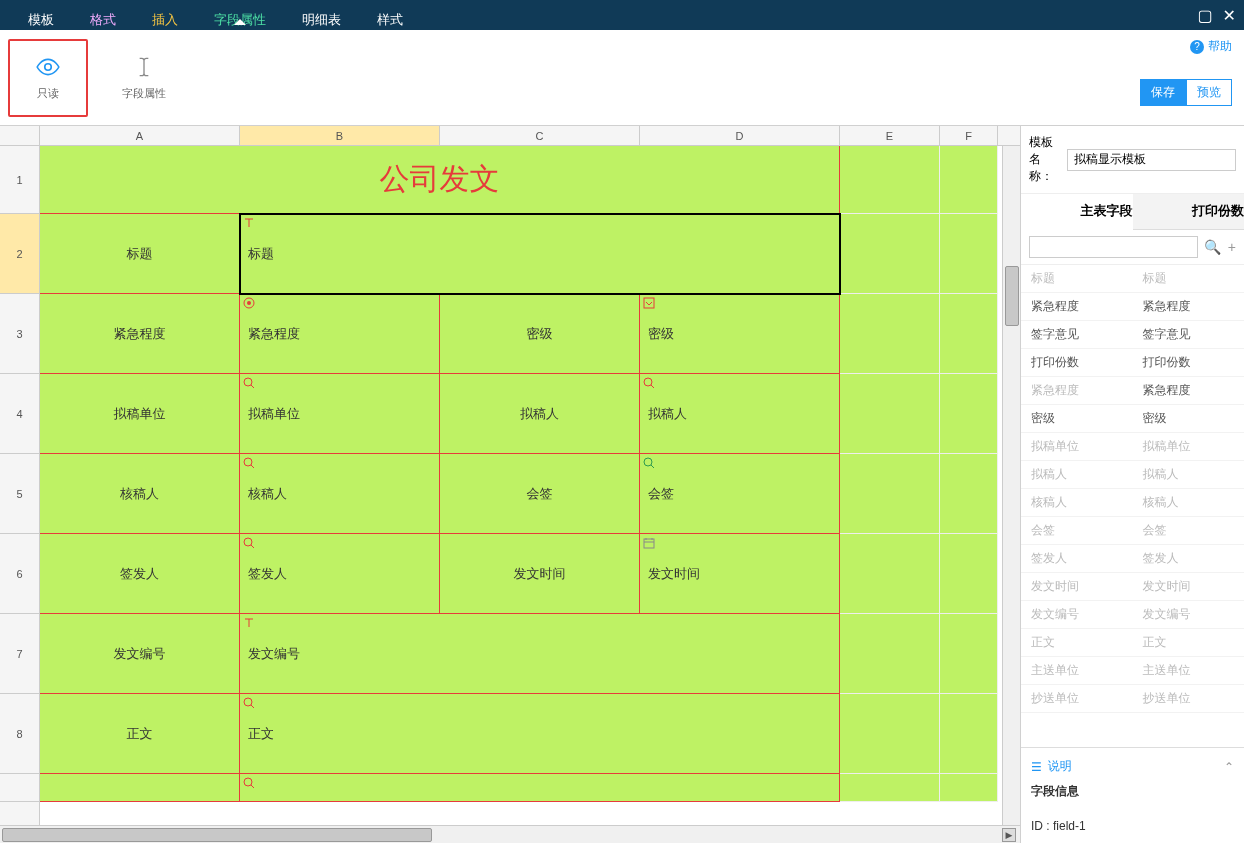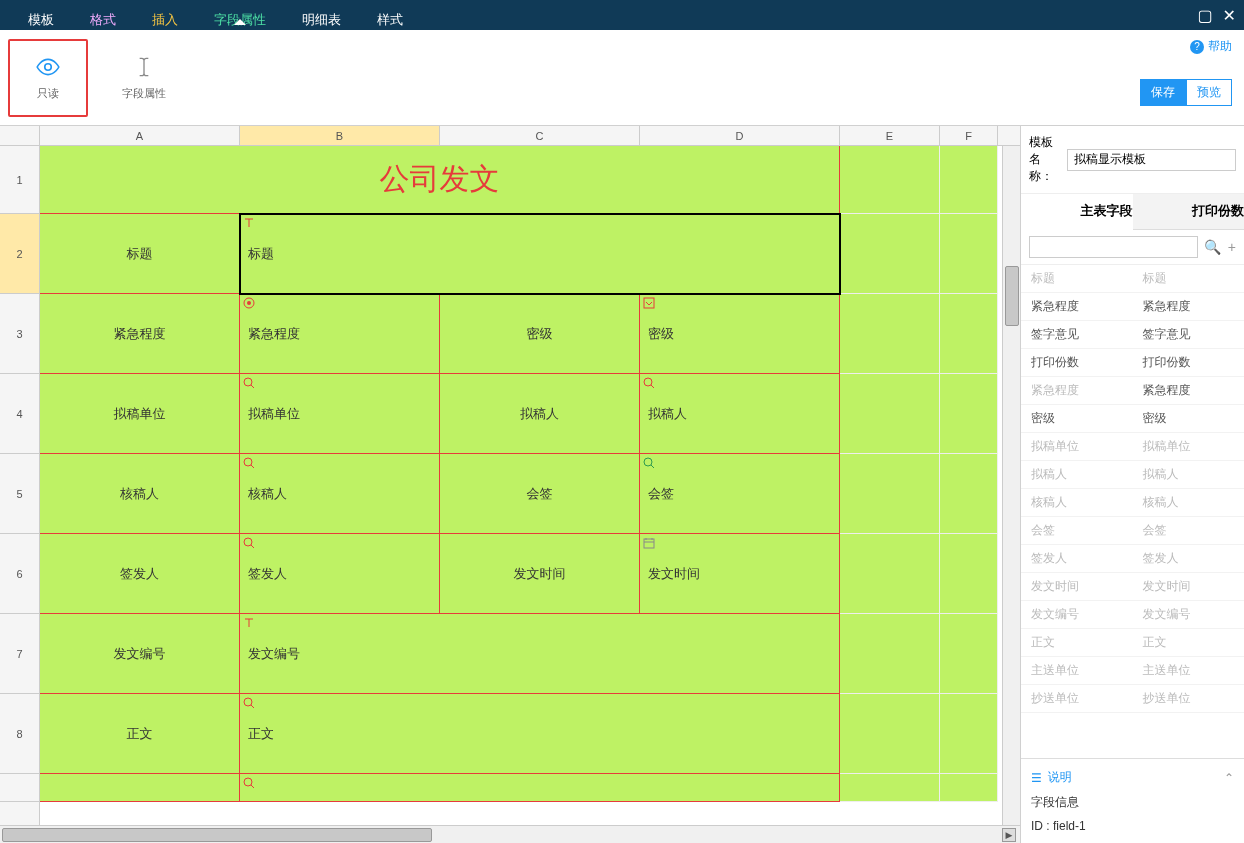--- a/index.html
+++ b/index.html
@@ -74,21 +74,21 @@
 .field-header div { flex: 1; text-align: center; padding: 6px 0; font-size: 12px; color: #555; }
 .field-list { flex: 1; overflow-y: auto; }
 .field-row { display: flex; border-bottom: 1px solid #f2f2f2; }
 .field-row div { flex: 1; padding: 5px 10px; font-size: 12px; color: #555; }
 .field-row div.dim { color: #bbb; }
 .desc-section { border-top: 1px solid #ddd; padding: 10px; }
 .desc-section .hdr { display: flex; align-items: center; gap: 6px; color: #2196f3; font-size: 12px; margin-bottom: 8px; }
 .desc-section .hdr .hamb { color:#2196f3; }
 .desc-section .hdr .chev { margin-left:auto; color:#999; cursor:pointer;}
 .desc-section .info { font-size: 12px; color: #333; }
-.desc-section .info .bold { font-weight: normal; margin-bottom: 8px; }
+.desc-section .info .bold { font-weight: bold; margin-bottom: 19px; }
 </style>
 </head>
 <body>
 
 <div class="app">
 
   <div class="menubar">
     <div class="menu-item">模板</div>
     <div class="menu-item blue">格式</div>
     <div class="menu-item yellow">插入</div>

